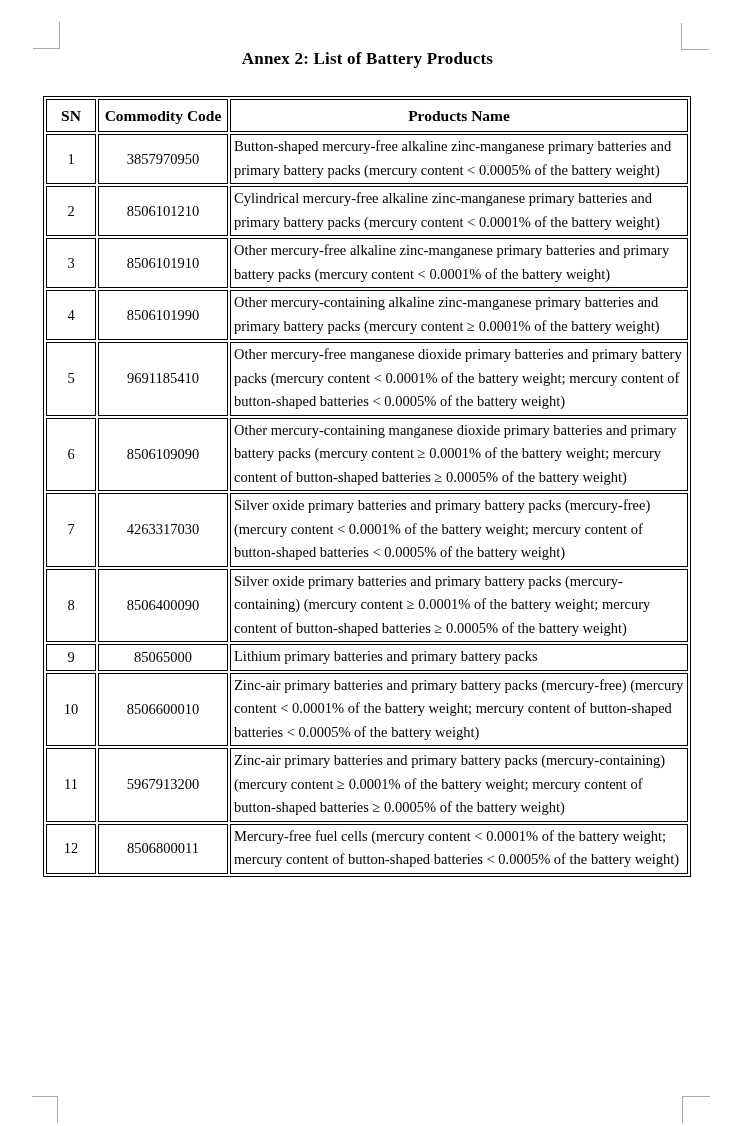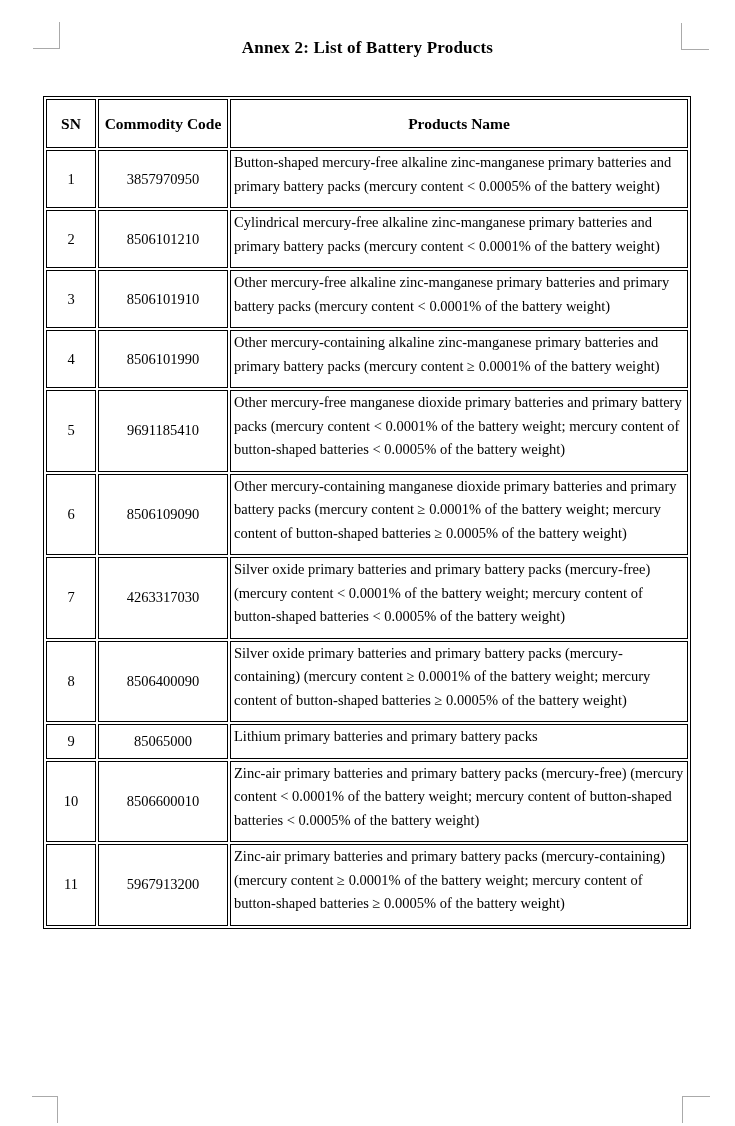--- a/index.html
+++ b/index.html
@@ -37,21 +37,21 @@
   }
   .crop-mark.brm {
     left: 682px; top: 1096px; width: 27px; height: 26px;
     border-left: 1px solid var(--crop-mark, #aaaaaa);
     border-top: 1px solid var(--crop-mark, #aaaaaa);
   }
   .title {
     position: absolute;
     left: 0;
     right: 0;
-    top: 38px;
+    top: 49px;
     margin: 0;
     text-align: center;
     font-size: 17px;
     font-weight: bold;
     letter-spacing: 0.2px;
   }
   table.products {
     position: absolute;
     left: 43px;
     top: 96px;
@@ -68,34 +68,34 @@
   table.products td {
     border: 1px solid var(--border, #000000);
     overflow: hidden;
   }
   table.products th {
     font-size: 15.5px;
     font-weight: bold;
     text-align: center;
     vertical-align: middle;
     height: 31px;
-    padding: 8px 2px;
+    padding: 0 2px;
   }
   td.num {
     font-size: 14.5px;
     text-align: center;
     vertical-align: middle;
     padding: 0 2px;
   }
   td.name {
     font-size: 14.5px;
     line-height: 23.5px;
     text-align: left;
     vertical-align: middle;
-    padding: 0 2px 9px 3px;
+    padding: 0 2px 1px 3px;
   }
 </style>
 </head>
 <body>
 
 <div class="page">
 
   <div class="crop-mark tl"></div>
   <div class="crop-mark trm"></div>
   <div class="crop-mark bl"></div>
@@ -165,16 +165,21 @@
         <tr>
           <td class="num">10</td>
           <td class="num">8506600010</td>
           <td class="name">Zinc-air primary batteries and primary battery packs (mercury-free) (mercury content &lt; 0.0001% of the battery weight; mercury content of button-shaped batteries &lt; 0.0005% of the battery weight)</td>
         </tr>
         <tr>
           <td class="num">11</td>
           <td class="num">5967913200</td>
           <td class="name">Zinc-air primary batteries and primary battery packs (mercury-containing) (mercury content ≥ 0.0001% of the battery weight; mercury content of button-shaped batteries ≥ 0.0005% of the battery weight)</td>
         </tr>
+        <tr>
+          <td class="num">12</td>
+          <td class="num">8506800011</td>
+          <td class="name">Mercury-free fuel cells (mercury content &lt; 0.0001% of the battery weight; mercury content of button-shaped batteries &lt; 0.0005% of the battery weight)</td>
+        </tr>
       </tbody>
   </table>
 
 </div>
 
 </body></html>

